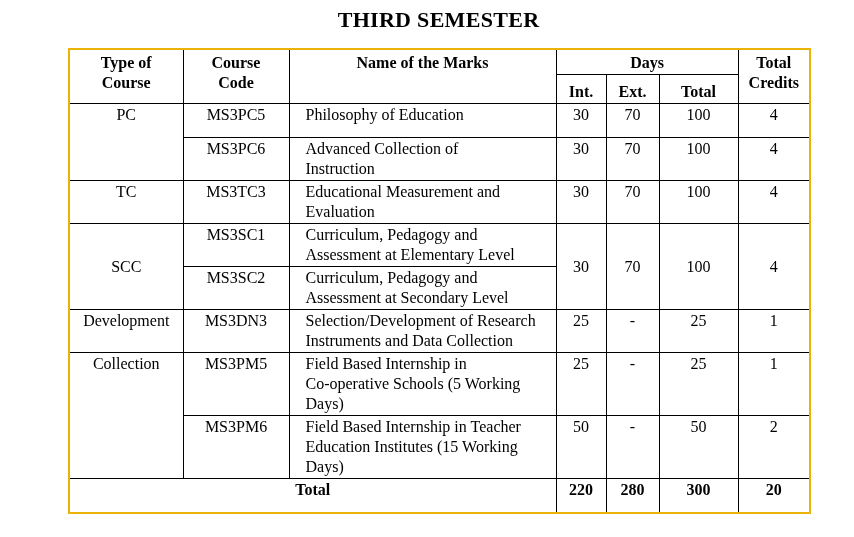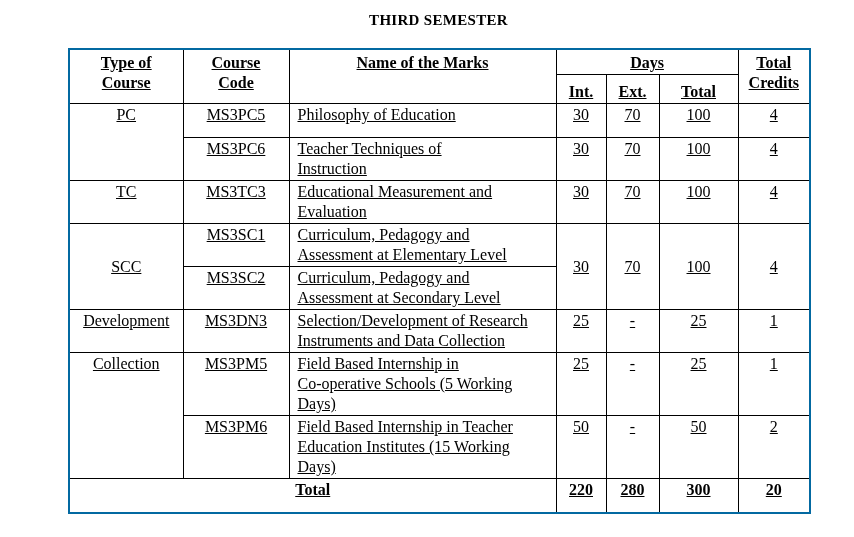--- a/index.html
+++ b/index.html
@@ -14,32 +14,31 @@
   }
   .page {
     position: absolute;
     left: 68px;
     top: 10px;
     width: 741px;
   }
   .title {
     text-align: center;
     font-weight: 700;
-    font-size: 15px;
+    font-size: 22px;
     letter-spacing: 0.3px;
     line-height: 20px;
     margin: 0 0 18px 0;
     white-space: nowrap;
   }
   table.sem-table {
     border-collapse: collapse;
     table-layout: fixed;
     width: 741px;
-    border: 2px solid #0369a1;
-    text-decoration: underline;
+    border: 2px solid #eab308;
   }
   .sem-table th, .sem-table td {
     border: 1.5px solid #000;
     font-size: 16px;
     line-height: 20px;
     padding: 1px 4px;
     text-align: center;
     vertical-align: top;
     overflow: hidden;
   }
@@ -47,21 +46,21 @@
     font-weight: 700;
     padding-top: 3px;
   }
   .sem-table thead tr.subhead th {
     vertical-align: middle;
     padding-top: 7px;
   }
   .wrap { white-space: pre-line; }
   td.name {
     text-align: left;
-    padding-left: 8px;
+    padding-left: 16px;
     white-space: pre-line;
   }
   td.mid { vertical-align: middle; }
   tr.footer-row td { font-weight: 700; }
   
   tr.h1 { height: 23px; }
   tr.h2 { height: 26px; }
   tr.r0 { height: 34px; }
   tr.r1 { height: 41px; }
   tr.r2 { height: 41px; }
@@ -110,21 +109,21 @@
         <td rowspan="2">PC</td>
         <td>MS3PC5</td>
         <td class="name">Philosophy of Education</td>
         <td>30</td>
         <td>70</td>
         <td>100</td>
         <td>4</td>
       </tr>
       <tr class="r1">
         <td>MS3PC6</td>
-        <td class="name">Teacher Techniques of
+        <td class="name">Advanced Collection of
 Instruction</td>
         <td>30</td>
         <td>70</td>
         <td>100</td>
         <td>4</td>
       </tr>
       <tr class="r2">
         <td>TC</td>
         <td>MS3TC3</td>
         <td class="name">Educational Measurement and

